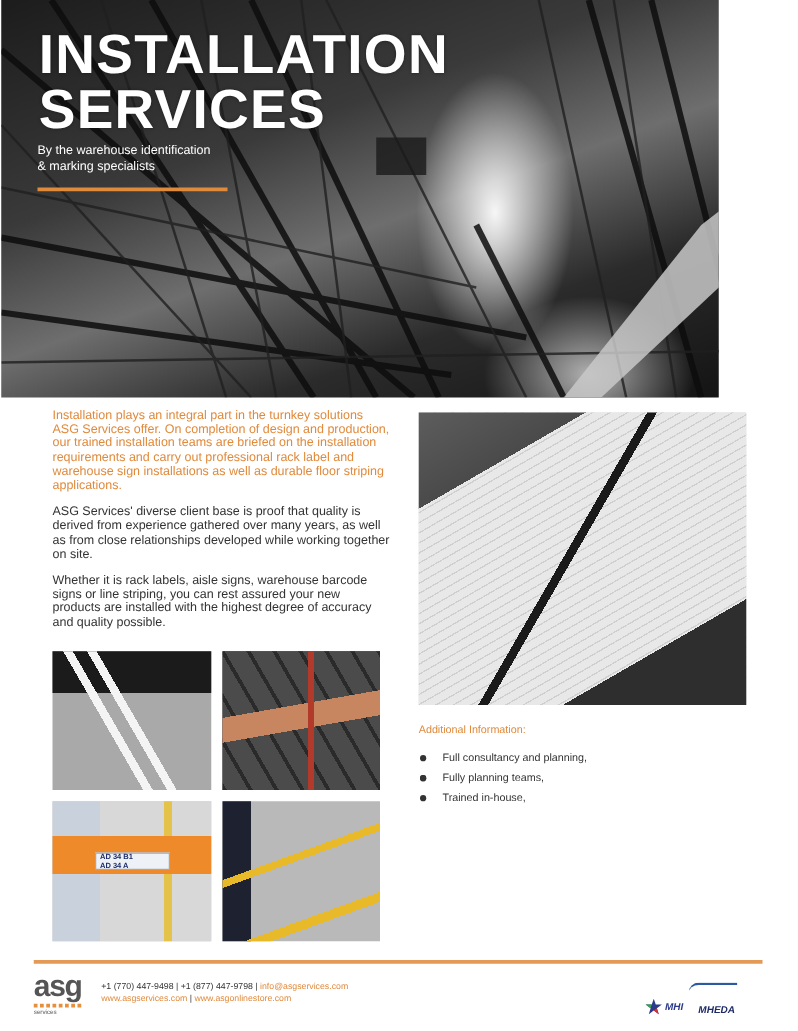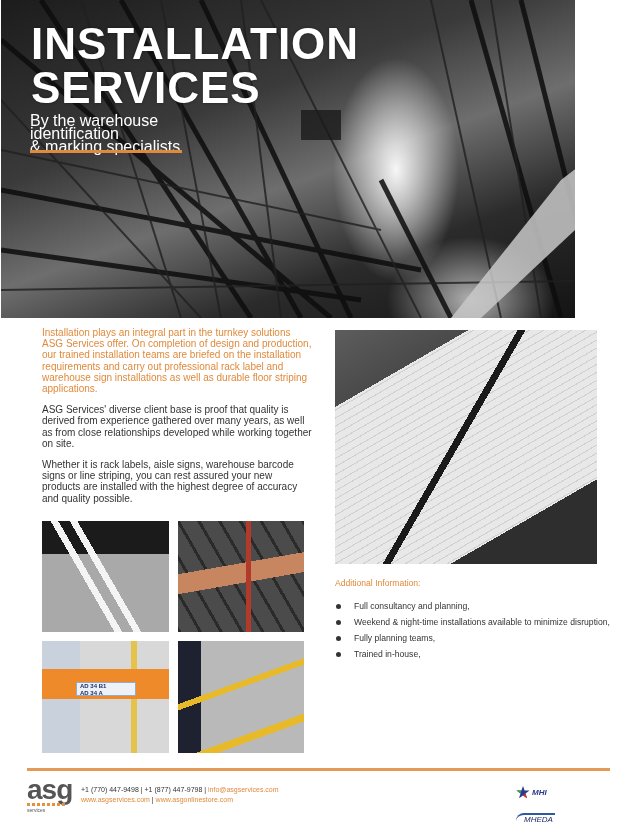--- a/index.html
+++ b/index.html
@@ -17,21 +17,21 @@
     .hero svg.struct { position: absolute; left: 0; top: 0; }
     .hero-title {
       position: absolute; left: 30px; top: 22px;
       font-family: "Liberation Sans", sans-serif; font-weight: bold;
       font-size: 44px; line-height: 44px; color: #ffffff; letter-spacing: 1px;
       text-shadow: 0 0 3px rgba(0,0,0,0.4);
     }
     .hero-title span { display: block; }
     .hero-sub {
       position: absolute; left: 29px; top: 114px; width: 200px;
-      font-size: 16px; line-height: 13px; color: #ffffff;
+      font-size: 10px; line-height: 13px; color: #ffffff;
     }
     .hero-rule {
       position: absolute; left: 29px; top: 150px; width: 152px; height: 3px; background: #e08a3c;
     }
 
     
     .left-col { position: absolute; left: 42px; top: 327px; width: 270px; font-size: 10px; line-height: 11.2px; }
     .left-col p { margin-bottom: 10px; }
     .intro { color: #e08a3c; }
     .body-text { color: #333333; }
@@ -79,31 +79,31 @@
     .right-col { position: absolute; left: 335px; top: 578px; width: 290px; font-size: 8.6px; line-height: 11px; color: #333333; }
     .right-col p { margin-bottom: 13px; }
     .add-title { color: #e08a3c; margin-bottom: 12px; }
     .bullets { list-style: none; }
     .bullets li { position: relative; padding-left: 19px; margin-bottom: 5px; }
     .bullets li .dot { position: absolute; left: 1px; top: 3px; width: 5px; height: 5px; border-radius: 50%; background: #333333; }
 
     
     .footer-rule { position: absolute; left: 27px; top: 768px; width: 583px; height: 3px; background: #e39a57; }
     .logo { position: absolute; left: 27px; top: 779px; width: 40px; height: 38px; }
-    .logo .logo-text { font-size: 28px; line-height: 22px; font-weight: bold; color: #555555; letter-spacing: -1px; }
+    .logo .logo-text { font-size: 24px; line-height: 22px; font-weight: bold; color: #555555; letter-spacing: -1px; }
     .logo .logo-dots { display: flex; gap: 2px; margin-top: 2px; }
     .logo .logo-dots i { display: block; width: 3px; height: 3px; background: #e6903e; }
     .logo .logo-small { font-size: 5px; color: #555555; margin-top: 1px; }
     .company { position: absolute; left: 81px; top: 785px; }
     .company-name { font-size: 10.5px; font-weight: bold; color: #333333; line-height: 12px; }
     .company-line { font-size: 7px; line-height: 10px; color: #333333; }
     .orange { color: #e08a3c; }
-    .partner-logos { position: absolute; left: 516px; top: 786px; display: flex; align-items: flex-start; gap: 14px; flex-direction: column; }
+    .partner-logos { position: absolute; left: 516px; top: 786px; display: flex; align-items: flex-end; gap: 4px; }
     .mhi { display: flex; align-items: center; gap: 2px; font-size: 8px; font-style: italic; font-weight: bold; color: #2b3a8a; }
-    .mheda { font-size: 8px; font-style: italic; font-weight: normal; color: #1d2a66; border-top: 2px solid #2c5aa0; border-radius: 8px 0 0 0; padding: 0 2px 0 8px; }
+    .mheda { font-size: 8px; font-style: italic; font-weight: bold; color: #1d2a66; border-top: 2px solid #2c5aa0; border-radius: 8px 0 0 0; padding: 15px 2px 0 8px; }
   </style>
 </head>
 <body>
 
 <div class="hero">
   <svg class="struct" width="638" height="318" viewBox="0 0 638 318">
     <g stroke="#0d0d0d" stroke-width="5" opacity="0.85">
       <line x1="0" y1="40" x2="330" y2="318"></line>
       <line x1="40" y1="0" x2="250" y2="318"></line>
       <line x1="120" y1="0" x2="300" y2="318"></line>
@@ -154,21 +154,21 @@
     <div>AD 34 B1</div>
     <div>AD 34 A</div>
   </div>
 </div>
 <div class="photo photo-br"></div>
 
 <div class="right-col">
   <div class="add-title">Additional Information:</div>
   <ul class="bullets">
     <li><span class="dot"></span><span>Full consultancy and planning,</span></li>
-    <li><span class="dot"></span><span>Weekend &amp; night-time installations available to minimize disruption,</span></li>
+    <li><span class="dot"></span></li>
     <li><span class="dot"></span><span>Fully planning teams,</span></li>
     <li><span class="dot"></span><span>Trained in-house,</span></li>
   </ul>
 </div>
 
 <div class="footer-rule"></div>
 <div class="logo">
   <div class="logo-text">asg</div>
   <div class="logo-dots">
       <i></i>

